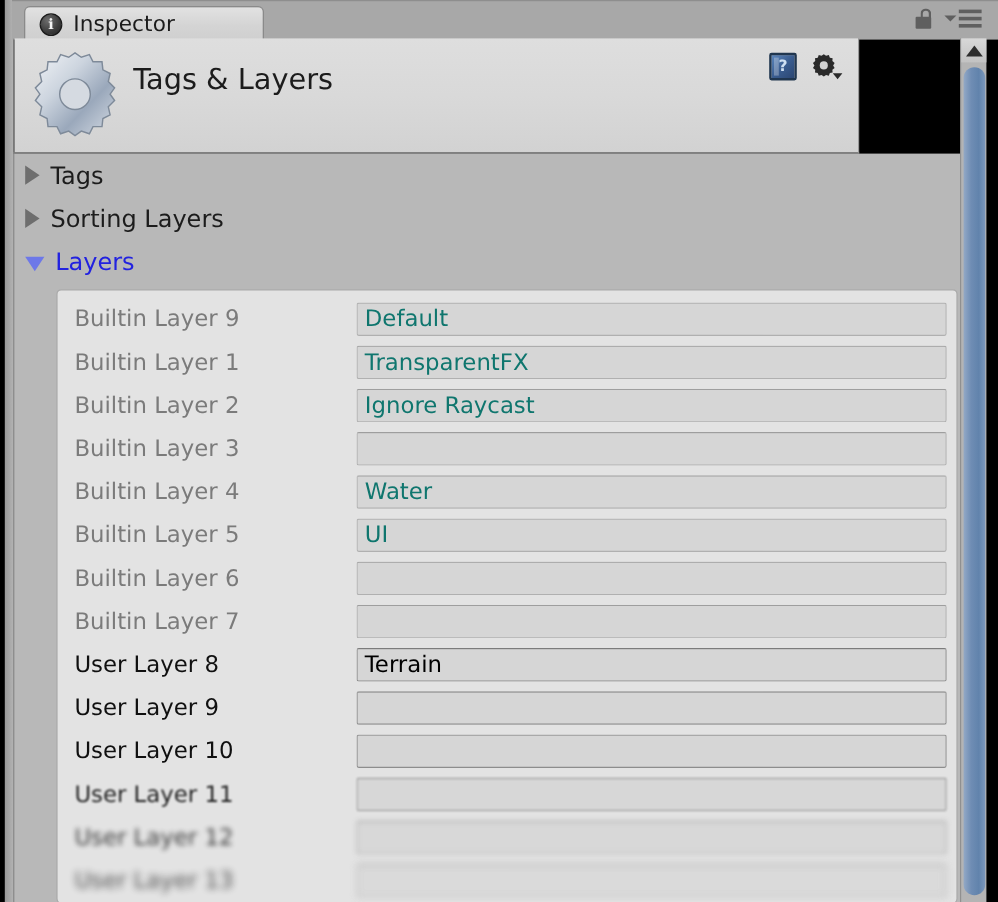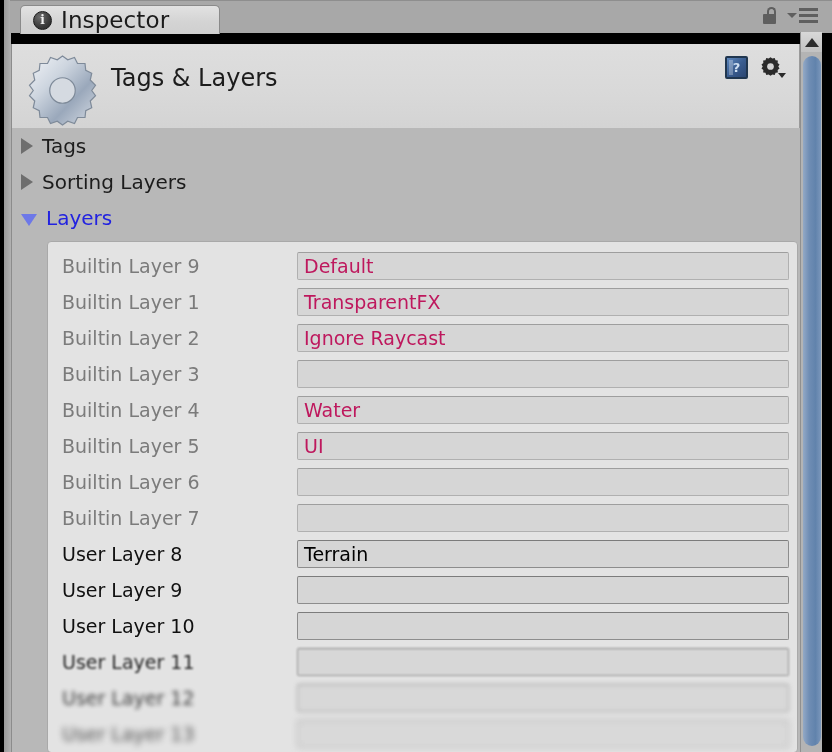--- a/index.html
+++ b/index.html
@@ -48,21 +48,21 @@
   }
   .tab-icon span {
     color: #f2f2f2;
     font-size: 12px;
     font-weight: bold;
     font-family: "DejaVu Serif", serif;
     line-height: 1;
     margin-top: -1px;
   }
   .tab-label {
-    font-size: 23px;
+    font-size: 18px;
     color: #1b1b1b;
     letter-spacing: .1px;
   }
 
   
   .tb-icons {
     position: absolute;
     right: 14px; top: 6px;
     display: flex; align-items: center; gap: 9px;
   }
@@ -87,22 +87,22 @@
     border-left: 5px solid transparent;
     border-right: 5px solid transparent;
     border-top: 5px solid #5f5f5f;
   }
   .menu-icon .bars { display: flex; flex-direction: column; gap: 3px; }
   .menu-icon .bars i { display: block; width: 19px; height: 3px; background: #5f5f5f; }
 
   
   .header {
     position: absolute;
-    left: 11px; top: 44px;
-    width: 789px; height: 96px;
+    left: 11px; top: 32px;
+    width: 705px; height: 96px;
     background: linear-gradient(to bottom, #dedede 0%, #d9d9d9 50%, #d2d2d2 100%);
     border-left: 1px solid #8c8c8c;
     border-right: 1px solid #9a9a9a;
     border-bottom: 1px solid #9d9d9d;
     box-sizing: border-box;
   }
   .gear-big {
     position: absolute;
     left: 13px; top: 9px;
     width: 75px; height: 75px;
@@ -212,21 +212,21 @@
     flex: 1;
     height: 28px;
     background: #d6d6d6;
     border: 1px solid #b0b0b0;
     border-top-color: #9e9e9e;
     border-radius: 2px;
     box-sizing: border-box;
     display: flex; align-items: center;
     padding-left: 6px;
     font-size: 19px;
-    color: #be185d;
+    color: #0f766e;
   }
   .layer-row.user .layer-field {
     border: 1px solid #8d8d8d;
     border-top-color: #7c7c7c;
     color: #000000;
   }
 
   
   .blur1 { filter: blur(1.1px); opacity: .92; }
   .blur2 { filter: blur(2.2px); opacity: .80; }

